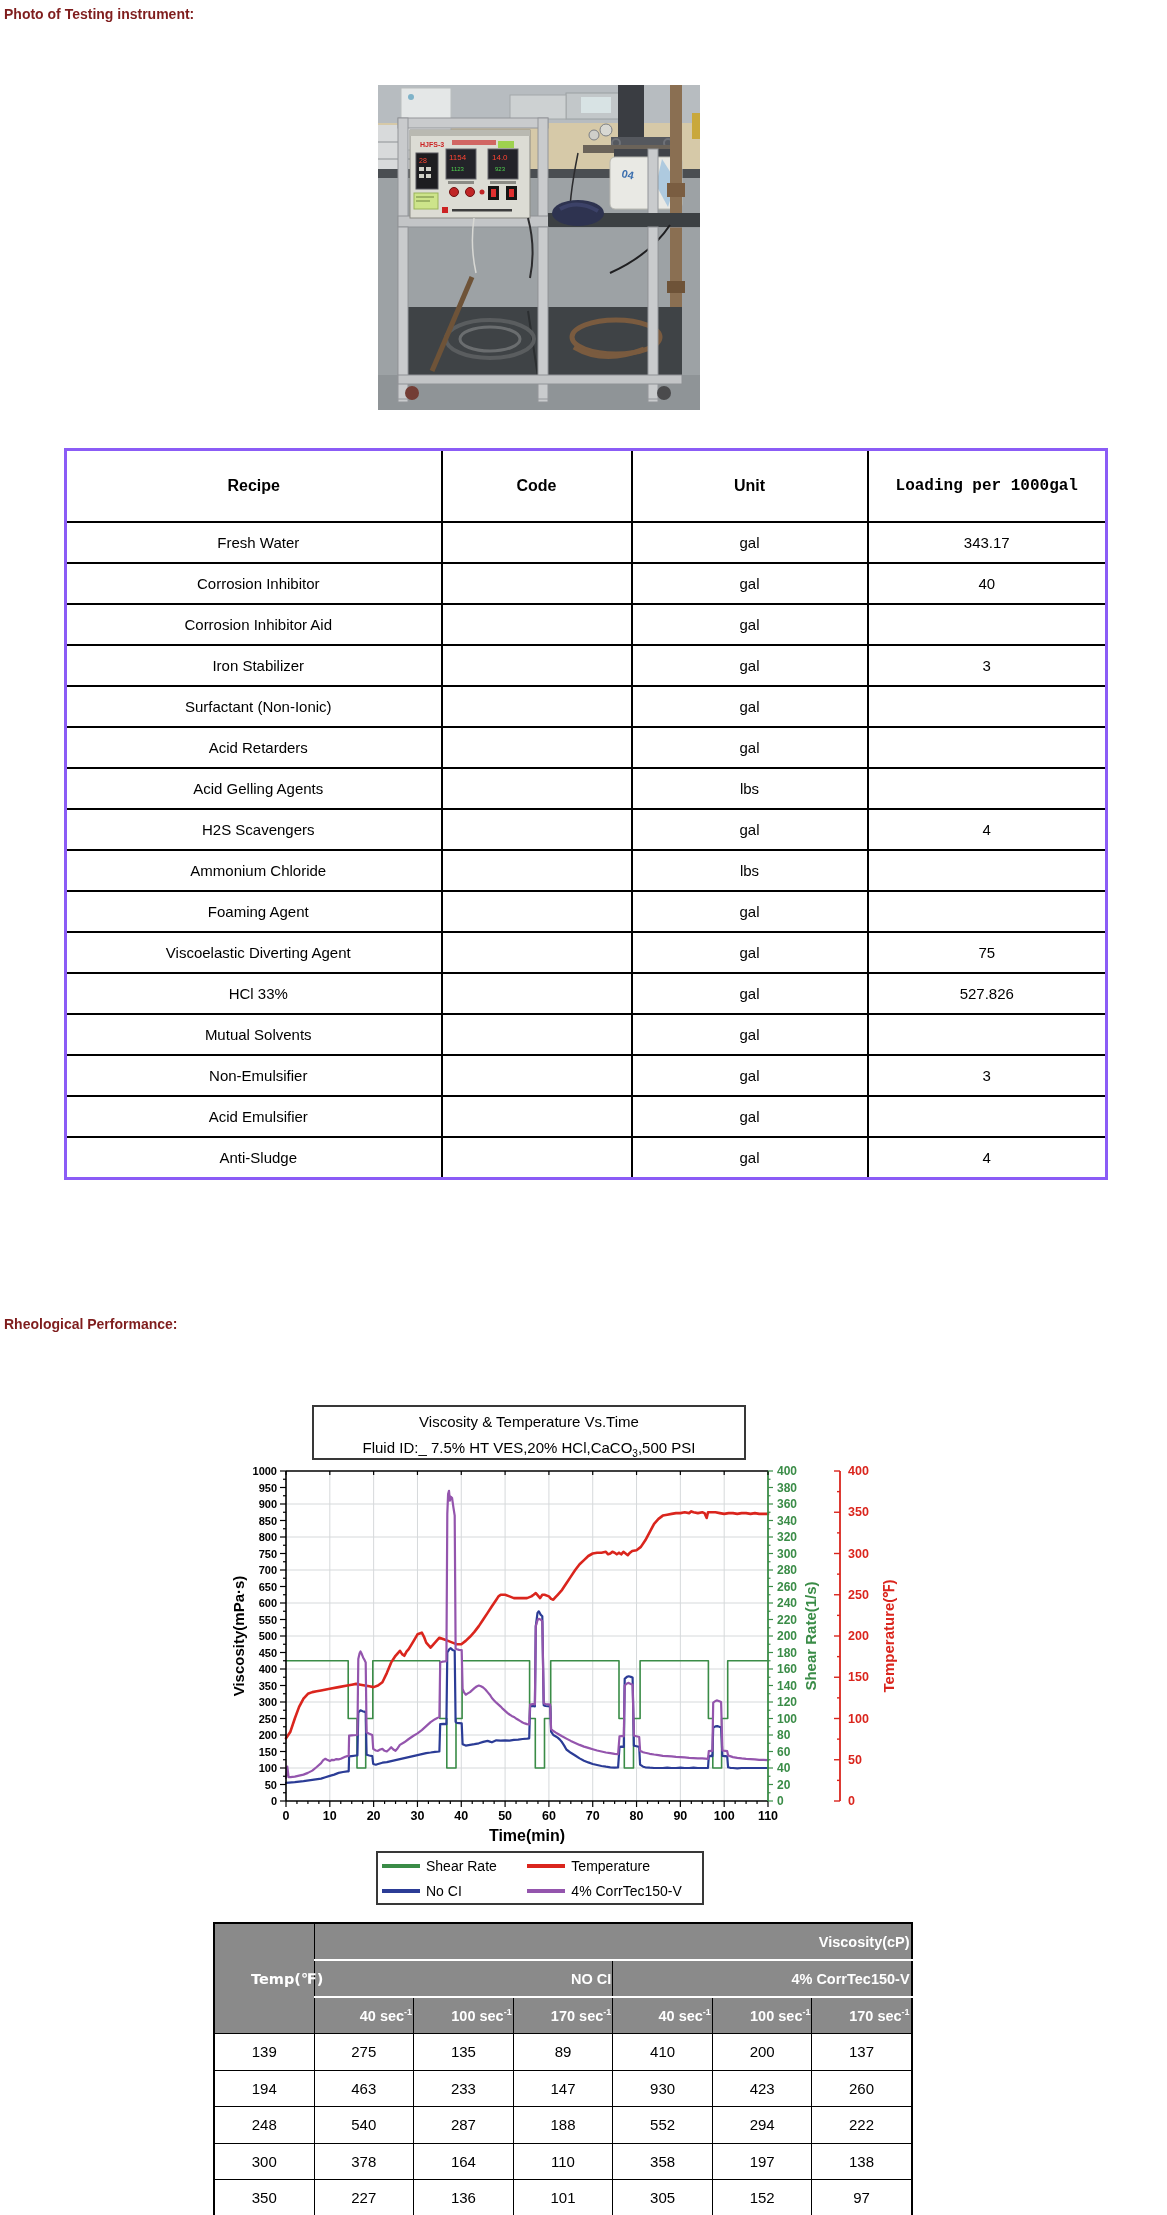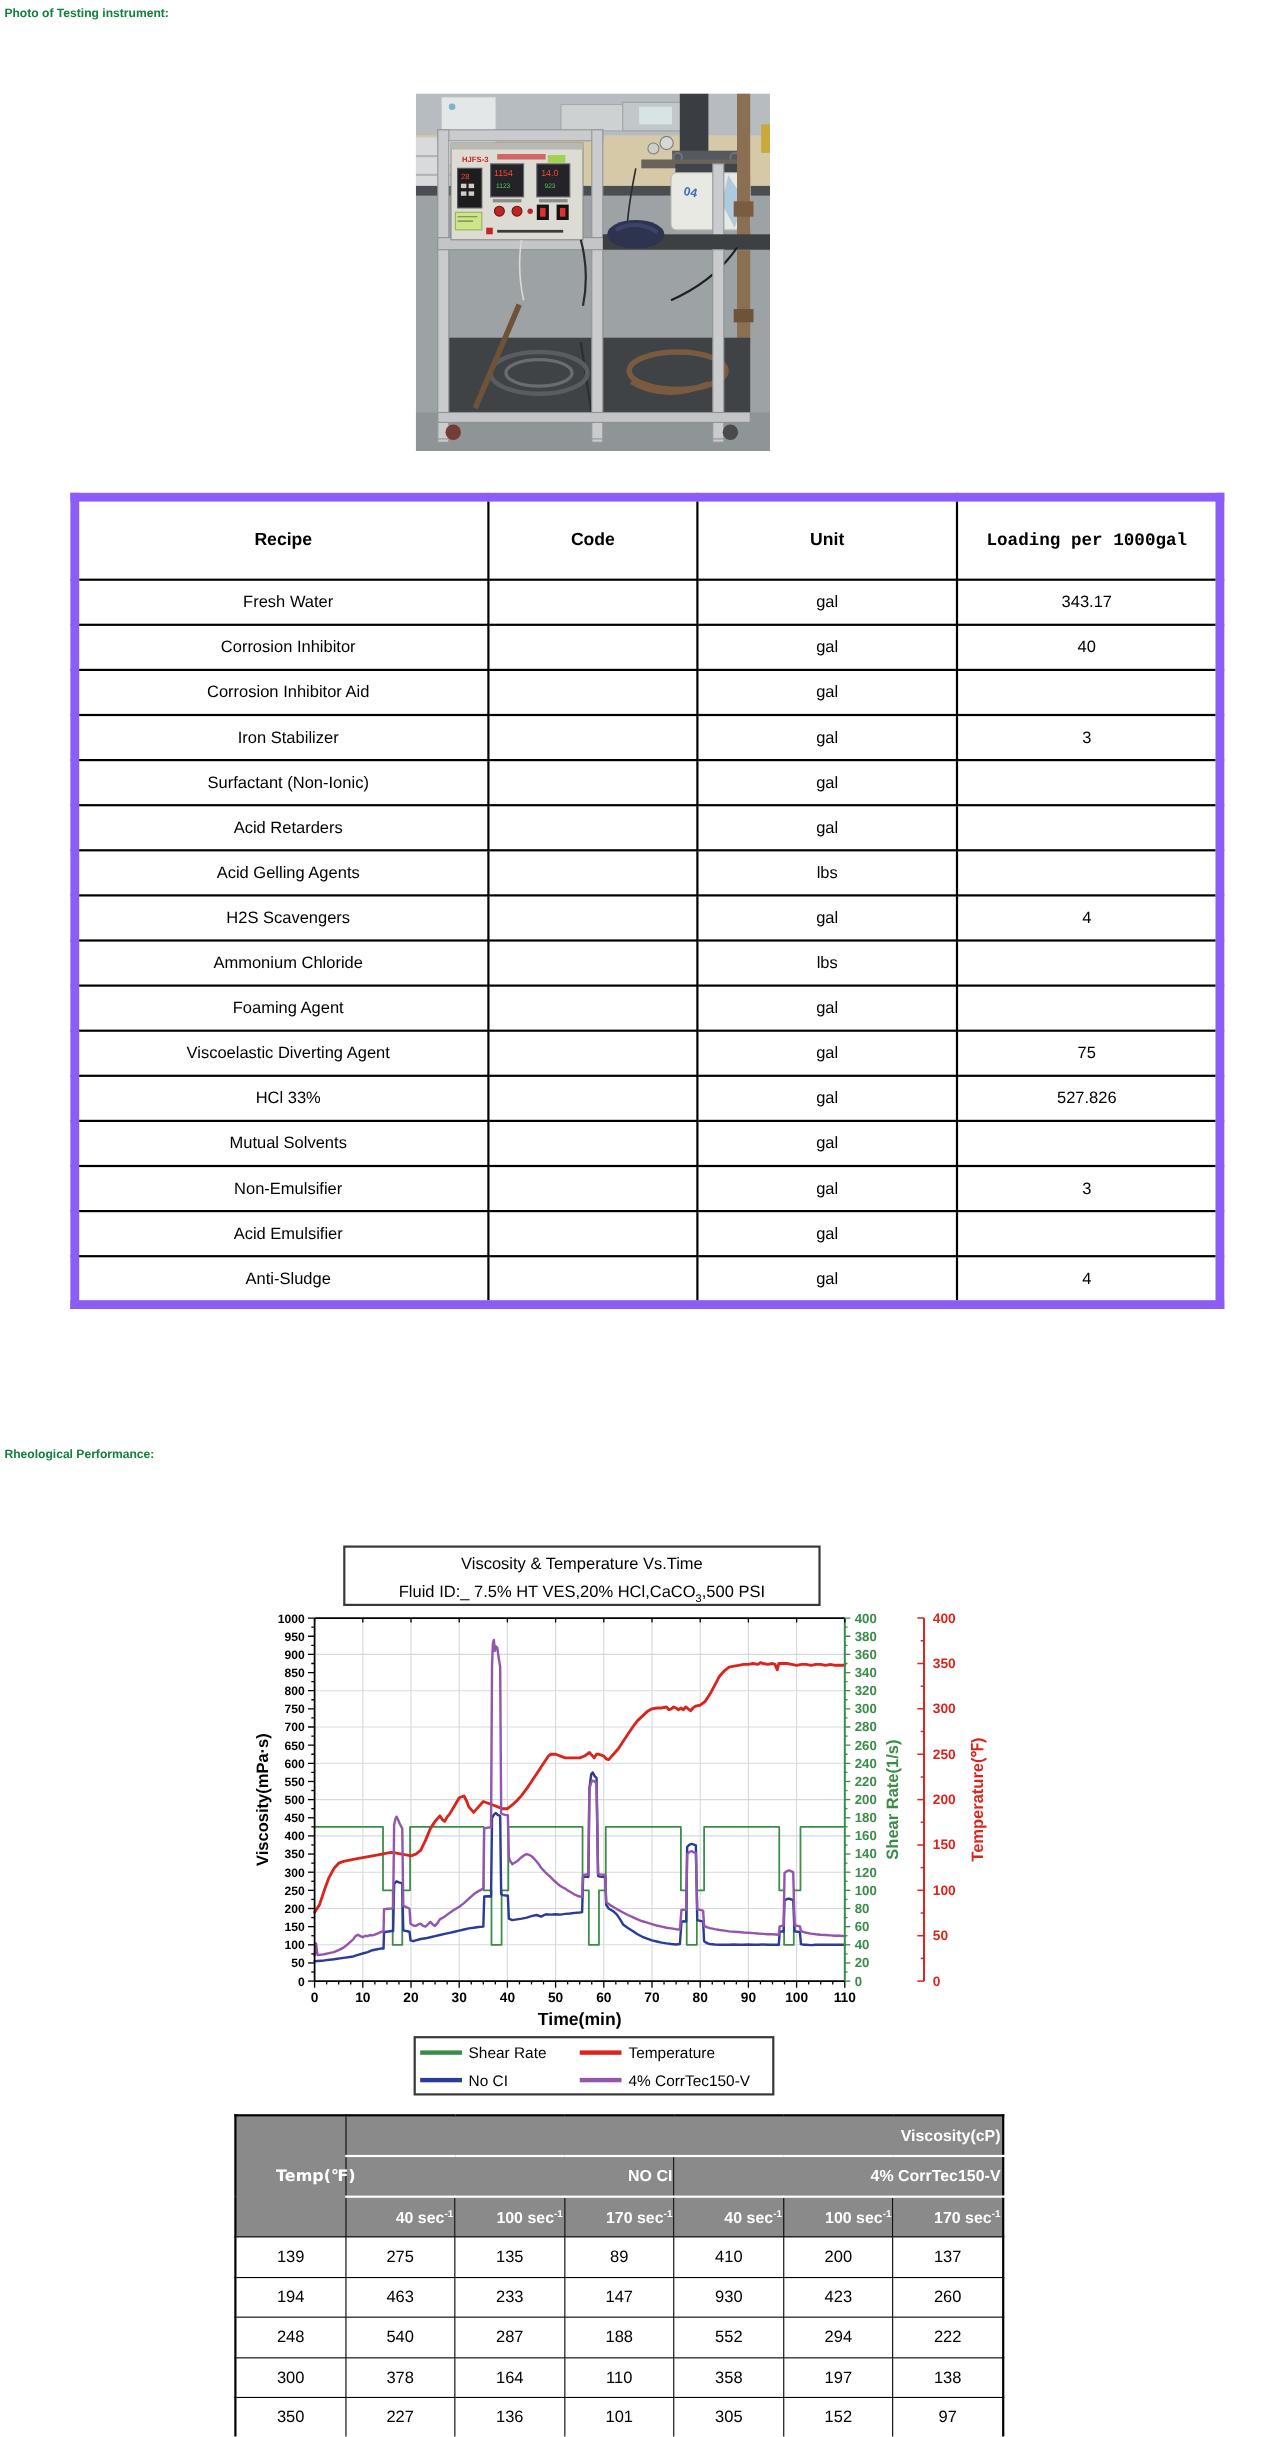--- a/index.html
+++ b/index.html
@@ -1,28 +1,28 @@
 <!DOCTYPE html>
 <html><head>
 <meta charset="utf-8">
 <style>
   html,body{margin:0;padding:0;}
   body{
     position:relative;width:1167px;height:2215px;background:#ffffff;
     font-family:"Liberation Sans",sans-serif;color:#000;
   }
   .abs{position:absolute;}
-  .heading{font-size:11px;font-weight:bold;color:#15803d;}
+  .heading{font-size:14px;font-weight:bold;color:#7f1d1d;}
 
   
   #photo{left:378px;top:85px;width:322px;height:325px;}
 
   
   #recipe-table{left:64px;top:448px;width:1041px;border-collapse:collapse;table-layout:fixed;
-    border:8px solid #8b5cf6;}
+    border:3px solid #8b5cf6;}
   #recipe-table th,#recipe-table td{border:2px solid #000;}
   #recipe-table th{font-size:16px;font-weight:bold;height:68px;text-align:center;}
   #recipe-table td{font-size:15px;height:39px;padding:0;}
   #recipe-table td.c-recipe{text-align:center;padding-left:9px;}
   #recipe-table td.c-code{text-align:center;}
   #recipe-table td.c-unit{text-align:center;}
   #recipe-table td.c-loading{text-align:center;}
 
   
   #chart{left:230px;top:1395px;width:720px;height:505px;}

